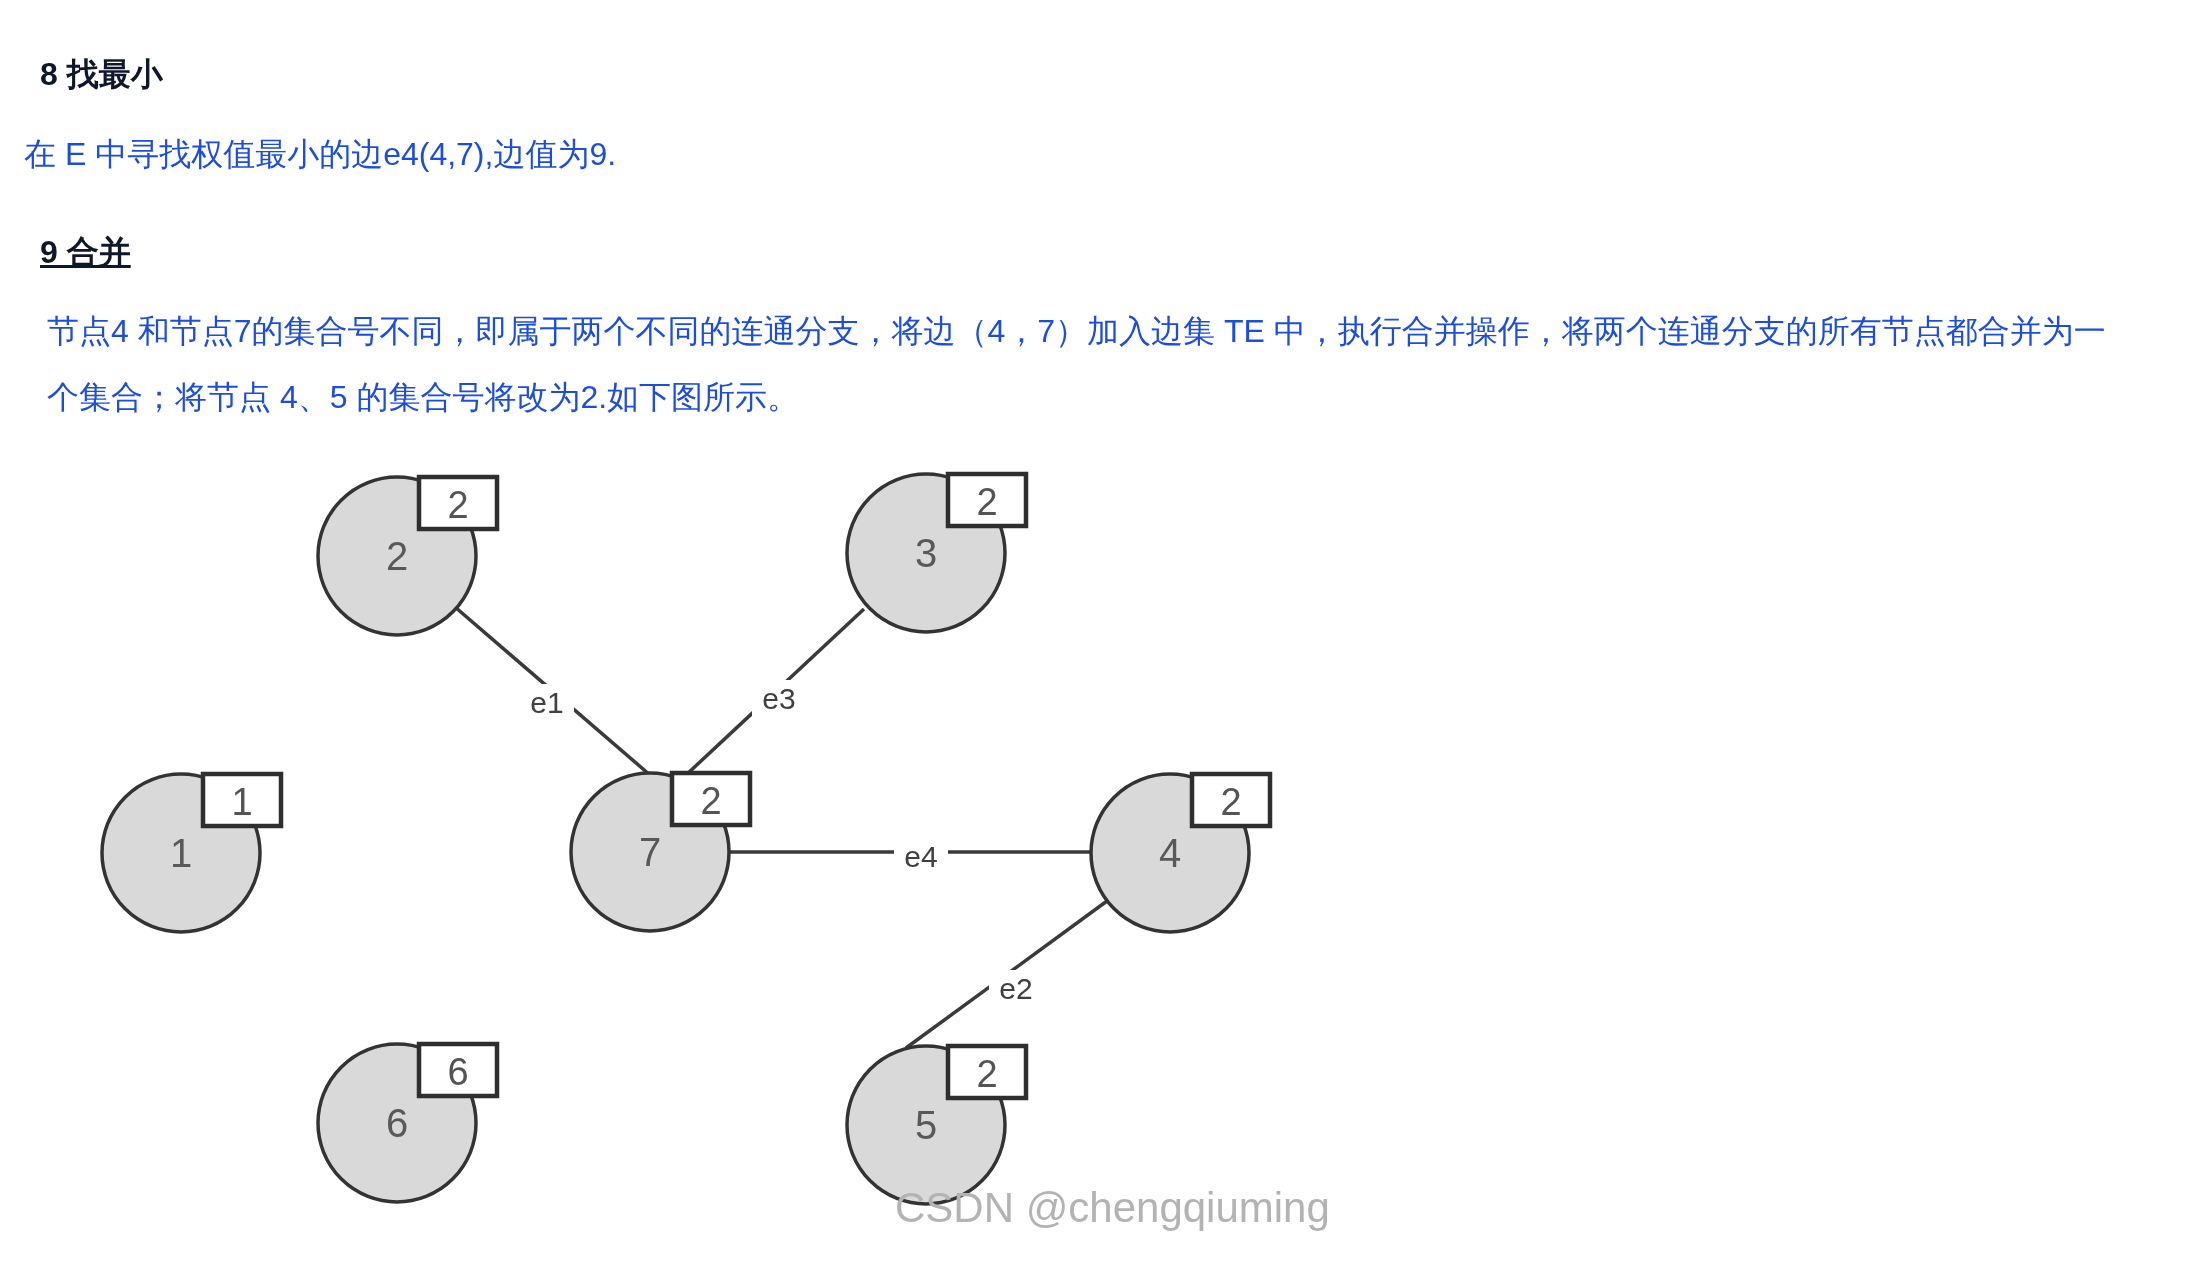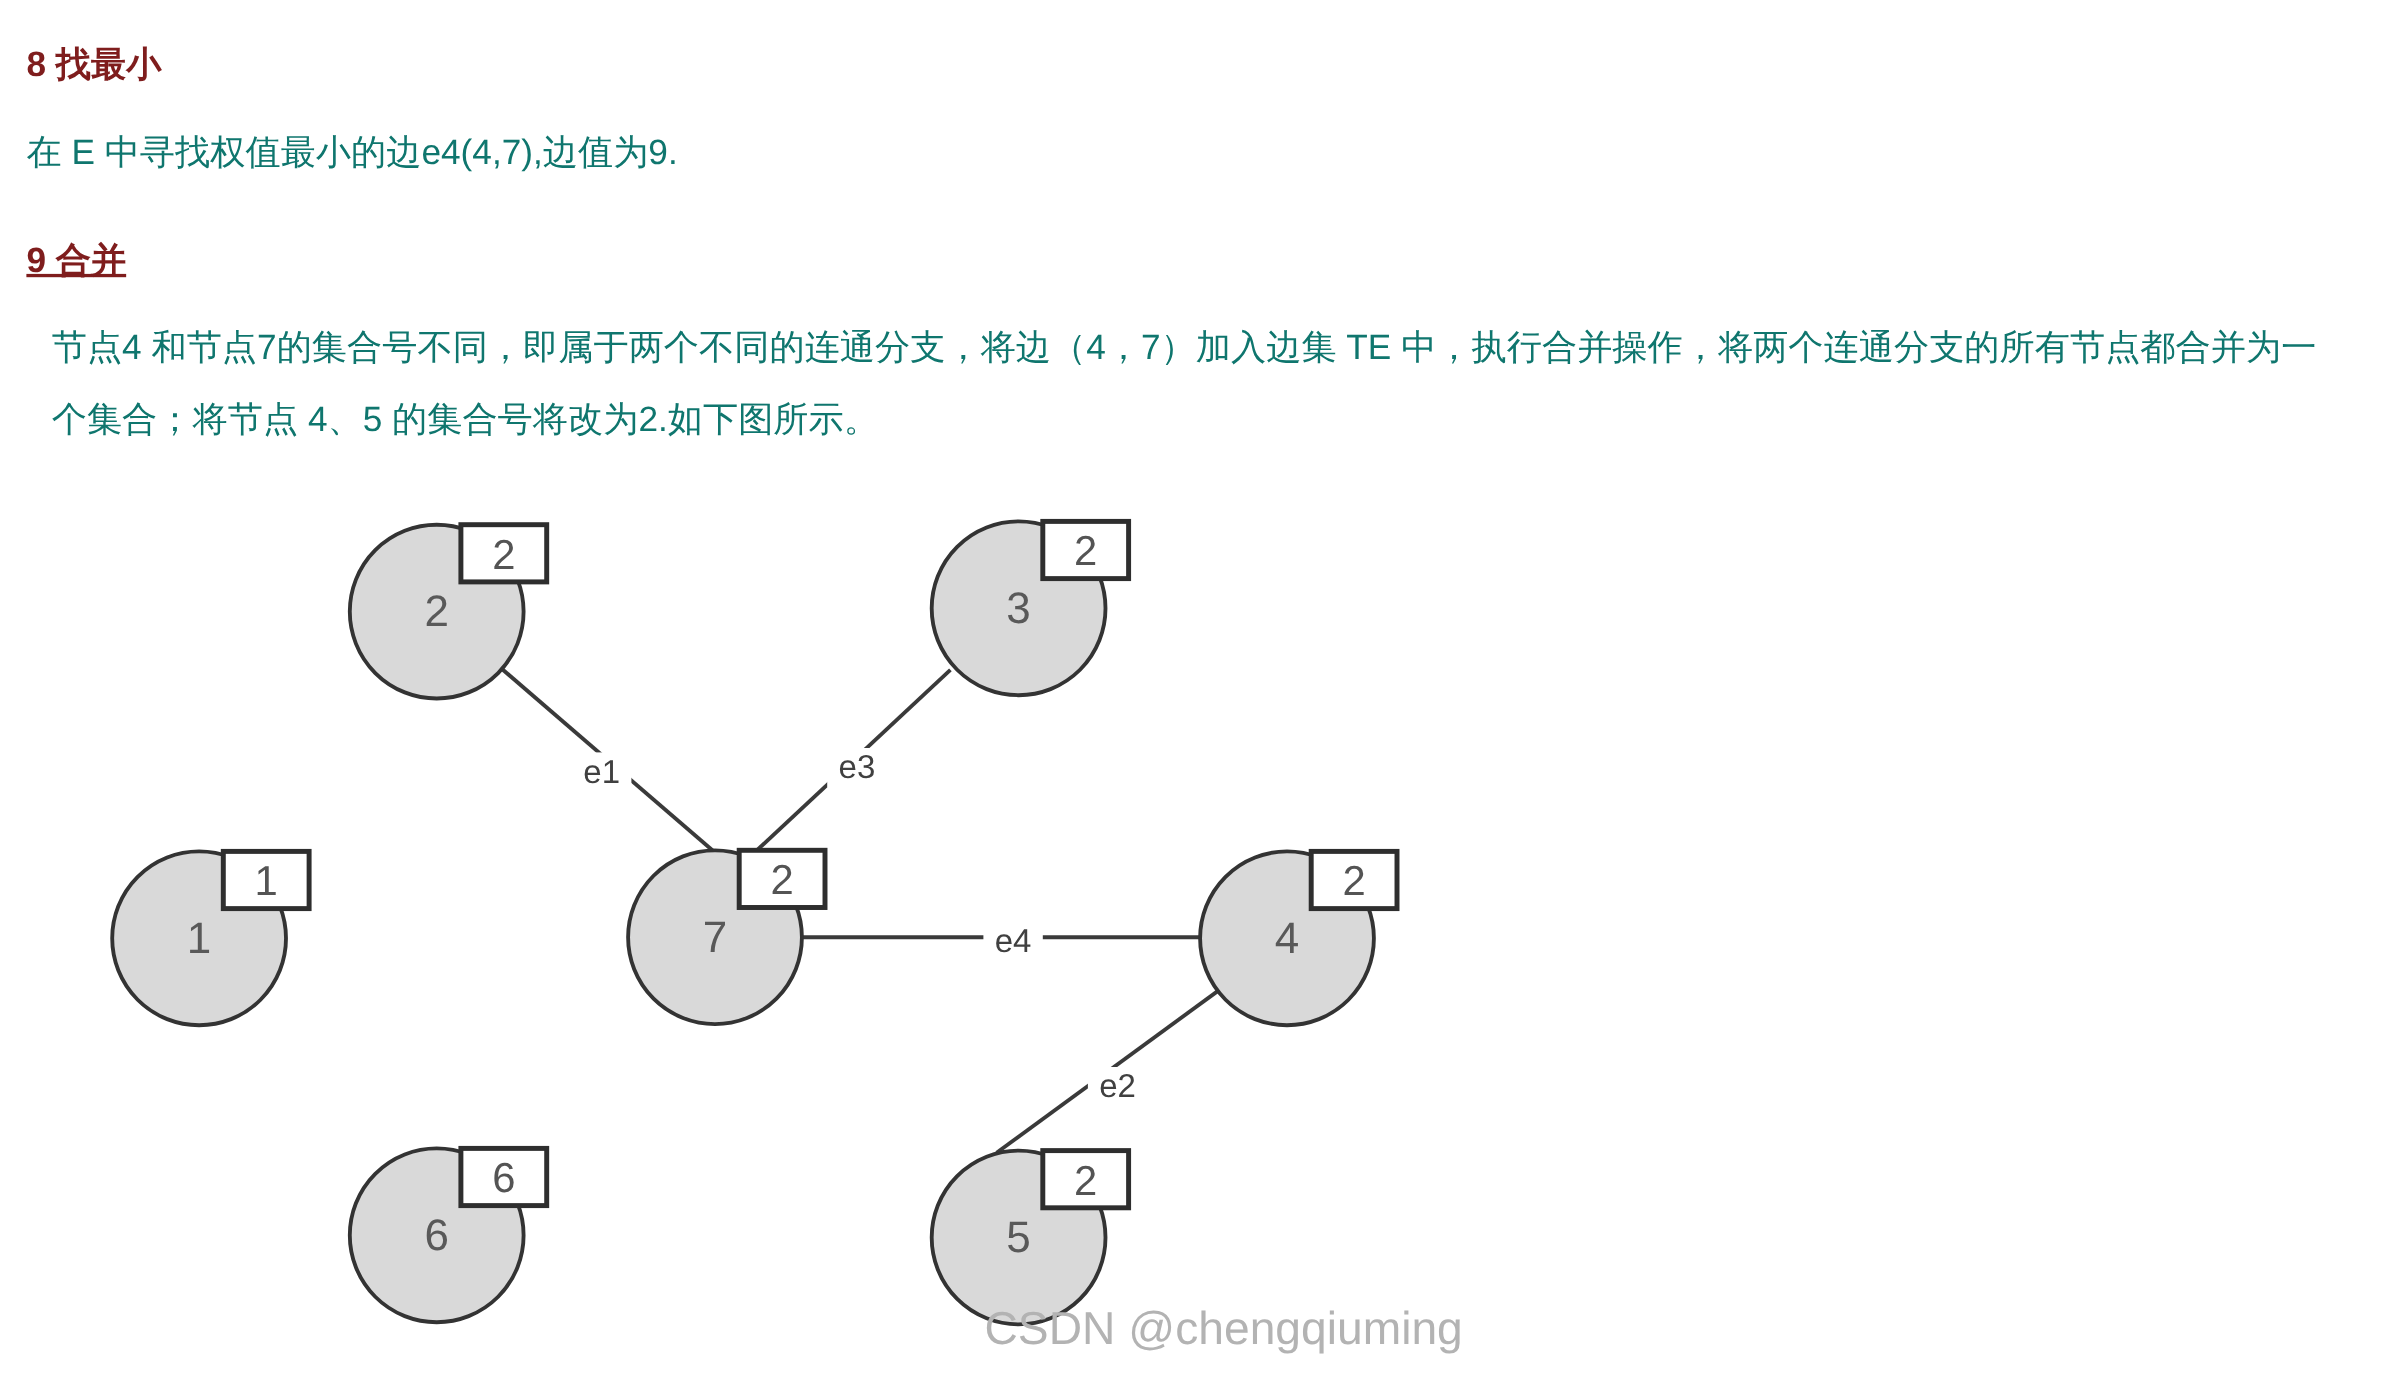--- a/index.html
+++ b/index.html
@@ -19,31 +19,31 @@
     position: relative;
     margin-left: 24px;
     margin-right: 60px;
     padding-top: 38px;
     z-index: 2;
   }
   .sec-title {
     font-size: 32px;
     line-height: 40px;
     font-weight: bold;
-    color: #7f1d1d;
-    margin: 0;
+    color: #0f172a;
+    margin: 16px;
   }
   .sec-title.second {
     margin-top: 56px;
     text-decoration: underline;
   }
   .body-text {
     font-size: 32px;
     line-height: 44px;
-    color: #0f766e;
+    color: #1d4ed8;
     margin: 38px 0 0 0;
   }
   .body-text.multi {
     line-height: 66px;
     margin-top: 26px;
     margin-left: 23px;
   }
   #diagram-svg {
     position: absolute;
     left: 0;

